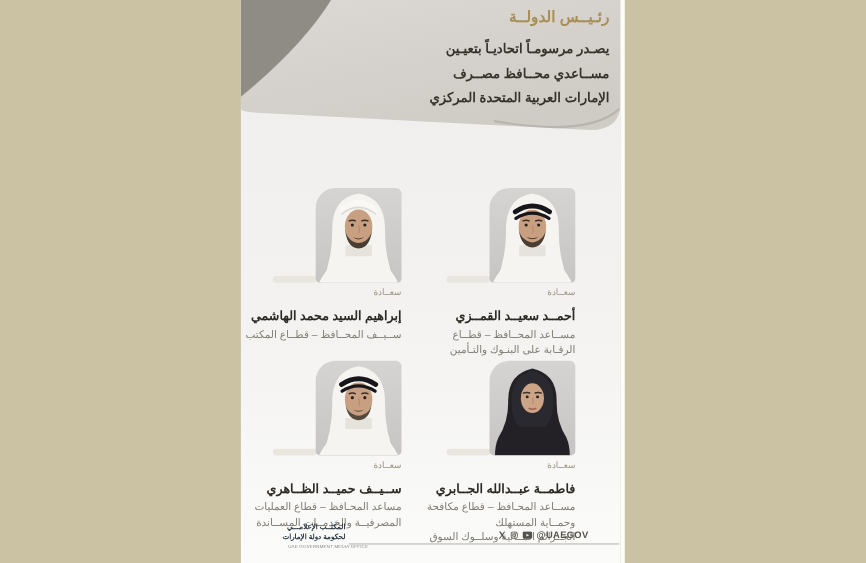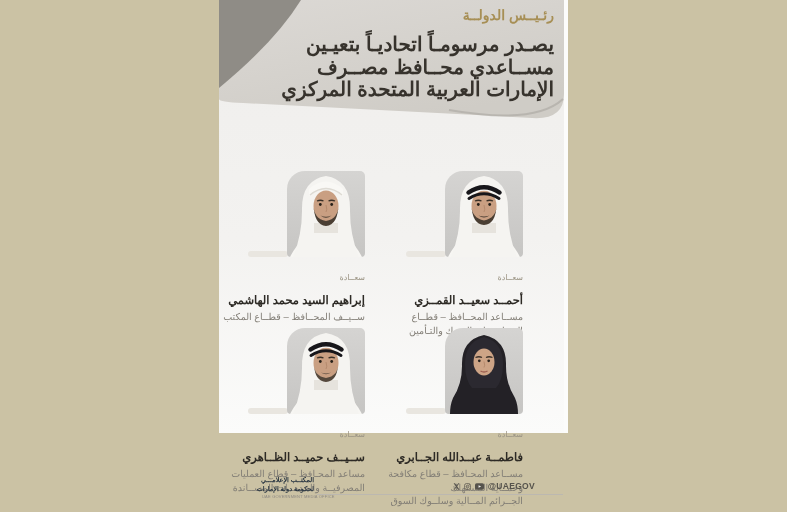--- a/index.html
+++ b/index.html
@@ -2,50 +2,50 @@
 <html lang="ar"><head>
 <meta charset="utf-8">
 <style>
   html,body{margin:0;padding:0;}
   body{
     width:787px;height:512px;position:relative;overflow:hidden;
     background:#cbc2a4;
     font-family:"Liberation Sans", sans-serif;
   }
   .card{
-    position:absolute;left:219px;top:0;width:345px;height:433px;
+    position:absolute;left:219px;top:0;width:345px;height:512px;
     background:linear-gradient(180deg,#efeeec 0%,#f3f2f0 55%,#fbfbfa 100%);
     border-right:4px solid #fcfcfb;
   }
   .header-svg{position:absolute;top:0;left:0;display:block;}
   .kicker{
     position:absolute;top:7px;right:10px;direction:rtl;
     font-size:14px;font-weight:bold;color:#a78f55;white-space:nowrap;
   }
   .headline{
     position:absolute;top:33px;right:10px;direction:rtl;text-align:right;
-    font-size:20px;font-weight:bold;color:#37332d;line-height:22.5px;white-space:nowrap;
+    font-size:12px;font-weight:bold;color:#37332d;line-height:22.5px;white-space:nowrap;
   }
   .profile{position:absolute;width:155px;direction:rtl;text-align:right;}
   .p1{top:171px;right:199px;}
   .p2{top:171px;right:41px;}
   .p3{top:328px;right:199px;}
   .p4{top:328px;right:41px;}
   .photo-wrap{position:relative;width:78px;height:86px;}
   .accent-bar{
     position:absolute;bottom:0;right:77px;width:40px;height:6px;
     background:#e9e6e0;border-radius:3px;
   }
   .photo{
     position:relative;width:78px;height:86px;overflow:hidden;
     border-radius:18px 5px 4px 4px;
     background:linear-gradient(180deg,#d5d4d2 0%,#c6c5c3 100%);
   }
   .photo svg{display:block;}
-  .honorific{display:block;font-size:8px;color:#9b9484;margin-top:16px;line-height:9px;}
+  .honorific{display:block;font-size:8px;color:#9b9484;margin-top:4px;line-height:9px;}
   .name{display:block;font-size:11.5px;font-weight:bold;color:#2d2a25;margin-top:11px;line-height:14px;white-space:nowrap;}
   .roles{margin-top:3px;}
   .role{display:block;font-size:9.5px;color:#817d75;line-height:13.5px;white-space:nowrap;}
   .logo{
     position:absolute;left:43px;top:476px;width:52px;direction:rtl;text-align:right;
     color:#273440;
   }
   .logo-ar{display:block;font-size:6.5px;font-weight:bold;line-height:8.5px;white-space:nowrap;}
   .logo-en{display:block;font-size:4px;letter-spacing:.2px;color:#8d8983;direction:ltr;text-align:left;margin-top:1px;white-space:nowrap;}
   .rule{position:absolute;left:98px;top:494px;width:246px;height:1px;background:#bcb8b0;}

